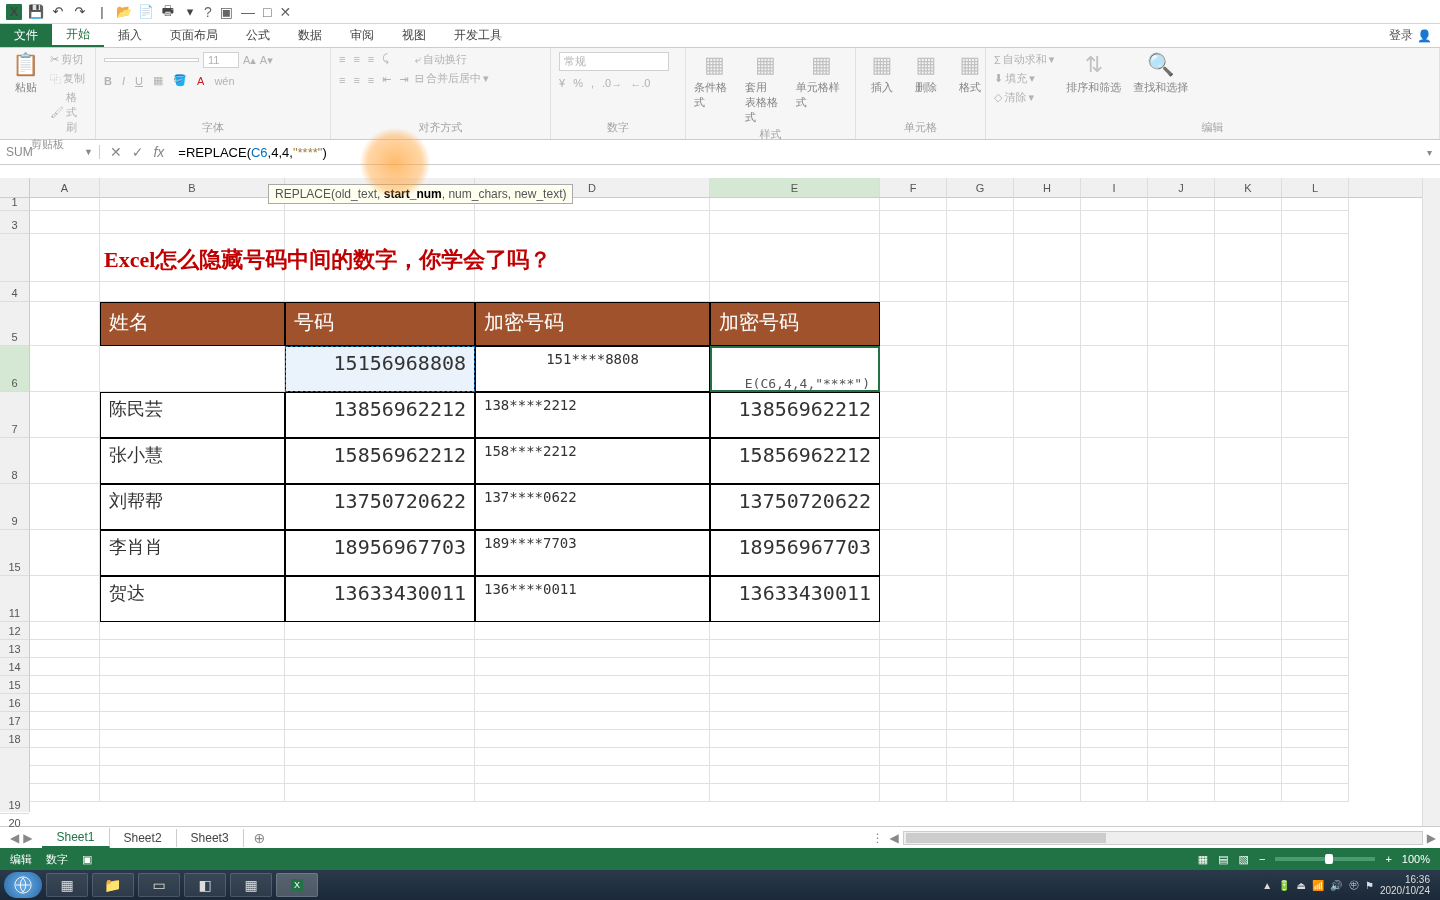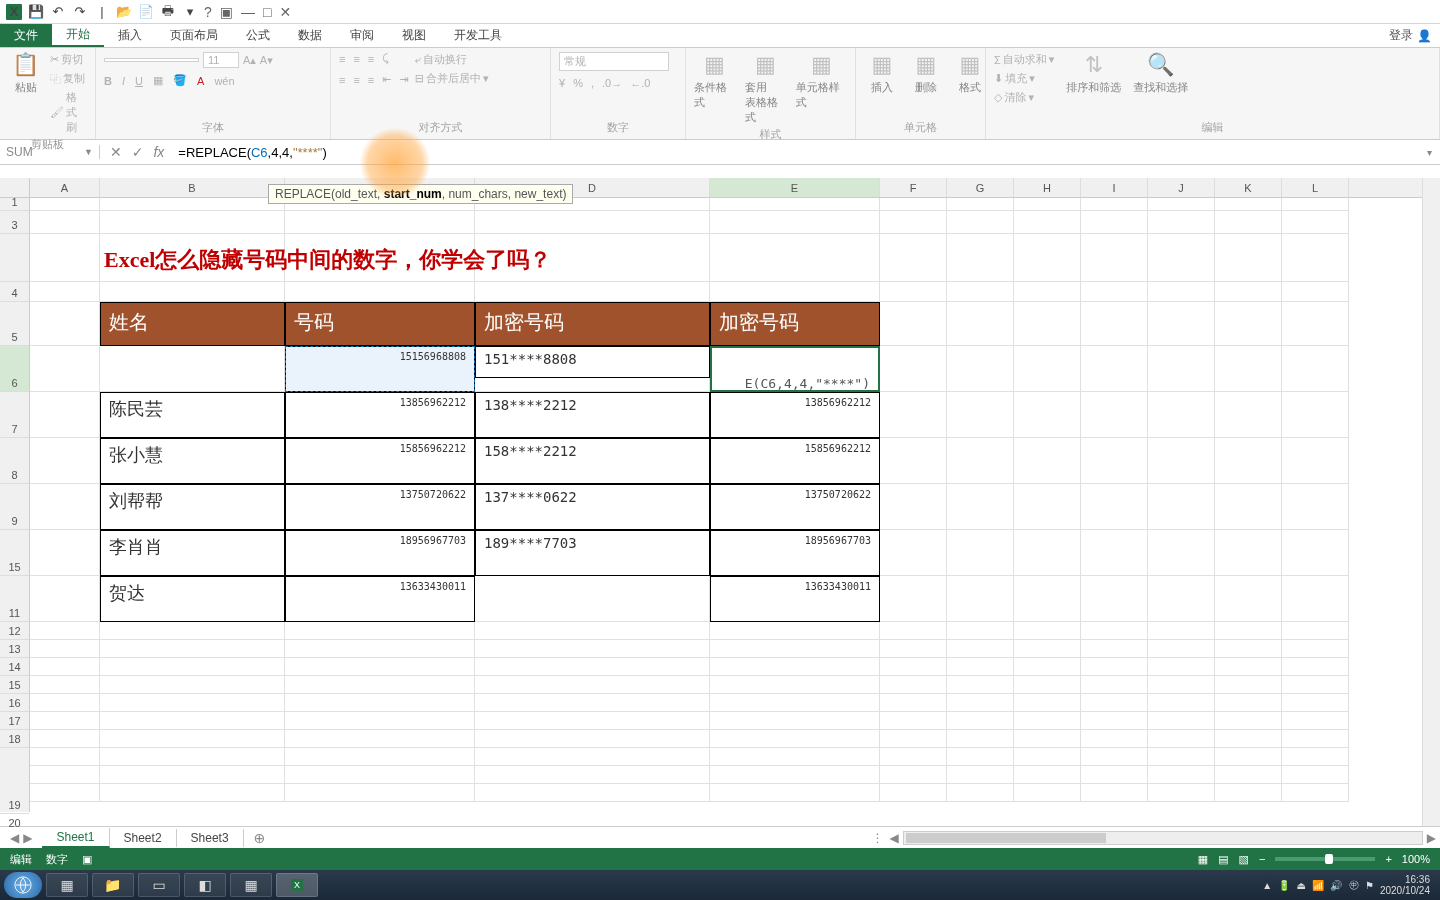--- a/index.html
+++ b/index.html
@@ -65,21 +65,21 @@
 .row-h { border-bottom: 1px solid #ddd; text-align: center; font-size: 11px; color: #555; display: flex; align-items: flex-end; justify-content: center; padding-bottom: 2px; }
 .row-h.sel { background: #d4e8d4; }
 
 .cells { position: absolute; top: 20px; left: 30px; right: 18px; bottom: 18px; }
 .cell { position: absolute; border-right: 1px solid #e0e0e0; border-bottom: 1px solid #e0e0e0; padding: 2px 4px; font-size: 12px; overflow: hidden; white-space: nowrap; }
 
 
 .title-cell { font-size: 22px; font-weight: bold; color: #c00000; font-family: "SimSun", serif; }
 .th-cell { background: #a0522d; color: #fff; font-size: 20px; font-family: "SimSun", serif; border: 1px solid #000 !important; padding: 6px 8px; }
 .td-cell { border: 1px solid #000 !important; font-size: 18px; font-family: "SimSun", serif; padding: 4px 8px; }
-.td-num { text-align: right; font-family: Consolas, monospace; font-size: 10px; }
+.td-num { text-align: right; font-family: Consolas, monospace; font-size: 20px; }
 .td-name { text-align: left; }
 .td-mask { text-align: left; font-family: Consolas, monospace; font-size: 14px; }
 
 
 .active-cell { border: 2px solid #217346 !important; background: #fff; font-family: Consolas, monospace; font-size: 13px; color: #555; text-align: right; }
 
 
 .ref-cell { outline: 1.5px dashed #0070c0; outline-offset: -1px; background: #eaf3fb; }
 
 
@@ -605,40 +605,41 @@
       <div class="cell " style="left: 1051px; top: 586px; width: 67px; height: 18px;"></div>
       <div class="cell " style="left: 1118px; top: 586px; width: 67px; height: 18px;"></div>
       <div class="cell " style="left: 1185px; top: 586px; width: 67px; height: 18px;"></div>
       <div class="cell " style="left: 1252px; top: 586px; width: 67px; height: 18px;"></div>
       <div class="cell title-cell" style="left: 70px; top: 36px; width: 780px; height: 48px; overflow: visible; line-height: 48px;">Excel怎么隐藏号码中间的数字，你学会了吗？</div>
       <div class="cell th-cell" style="left: 255px; top: 104px; width: 190px; height: 44px;">号码</div>
       <div class="cell th-cell" style="left: 70px; top: 104px; width: 185px; height: 44px;">姓名</div>
       <div class="cell th-cell" style="left: 445px; top: 104px; width: 235px; height: 44px;">加密号码</div>
       <div class="cell th-cell" style="left: 680px; top: 104px; width: 170px; height: 44px;">加密号码</div>
       <div class="cell td-cell td-num ref-cell" style="left: 255px; top: 148px; width: 190px; height: 46px;">15156968808</div>
-      <div class="cell td-cell td-mask" style="left: 445px; top: 148px; width: 235px; height: 32px;">151****8808</div>
+      <div class="cell td-cell td-mask" style="left: 445px; top: 148px; width: 235px; height: 46px; text-align: center;">151****8808</div>
       <div class="cell td-cell td-num active-cell" style="left: 680px; top: 148px; width: 170px; height: 46px; text-align: right; padding-top: 28px;">E(C6,4,4,"****")</div>
       <div class="cell td-cell td-name" style="left: 70px; top: 194px; width: 185px; height: 46px;">陈民芸</div>
       <div class="cell td-cell td-num" style="left: 255px; top: 194px; width: 190px; height: 46px;">13856962212</div>
       <div class="cell td-cell td-mask" style="left: 445px; top: 194px; width: 235px; height: 46px;">138****2212</div>
       <div class="cell td-cell td-num" style="left: 680px; top: 194px; width: 170px; height: 46px;">13856962212</div>
       <div class="cell td-cell td-name" style="left: 70px; top: 240px; width: 185px; height: 46px;">张小慧</div>
       <div class="cell td-cell td-num" style="left: 255px; top: 240px; width: 190px; height: 46px;">15856962212</div>
       <div class="cell td-cell td-mask" style="left: 445px; top: 240px; width: 235px; height: 46px;">158****2212</div>
       <div class="cell td-cell td-num" style="left: 680px; top: 240px; width: 170px; height: 46px;">15856962212</div>
       <div class="cell td-cell td-name" style="left: 70px; top: 286px; width: 185px; height: 46px;">刘帮帮</div>
       <div class="cell td-cell td-num" style="left: 255px; top: 286px; width: 190px; height: 46px;">13750720622</div>
       <div class="cell td-cell td-mask" style="left: 445px; top: 286px; width: 235px; height: 46px;">137****0622</div>
       <div class="cell td-cell td-num" style="left: 680px; top: 286px; width: 170px; height: 46px;">13750720622</div>
       <div class="cell td-cell td-name" style="left: 70px; top: 332px; width: 185px; height: 46px;">李肖肖</div>
       <div class="cell td-cell td-num" style="left: 255px; top: 332px; width: 190px; height: 46px;">18956967703</div>
       <div class="cell td-cell td-mask" style="left: 445px; top: 332px; width: 235px; height: 46px;">189****7703</div>
       <div class="cell td-cell td-num" style="left: 680px; top: 332px; width: 170px; height: 46px;">18956967703</div>
       <div class="cell td-cell td-name" style="left: 70px; top: 378px; width: 185px; height: 46px;">贺达</div>
       <div class="cell td-cell td-num" style="left: 255px; top: 378px; width: 190px; height: 46px;">13633430011</div>
+      <div class="cell td-cell td-mask" style="left: 445px; top: 378px; width: 235px; height: 46px;">136****0011</div>
       <div class="cell td-cell td-num" style="left: 680px; top: 378px; width: 170px; height: 46px;">13633430011</div>
     </div>
   <div class="vscroll"></div>
 </div>
 
 <div class="sheet-tabs">
   <div class="sheet-nav">
       <span>◀</span>
       <span>▶</span>
     </div>

